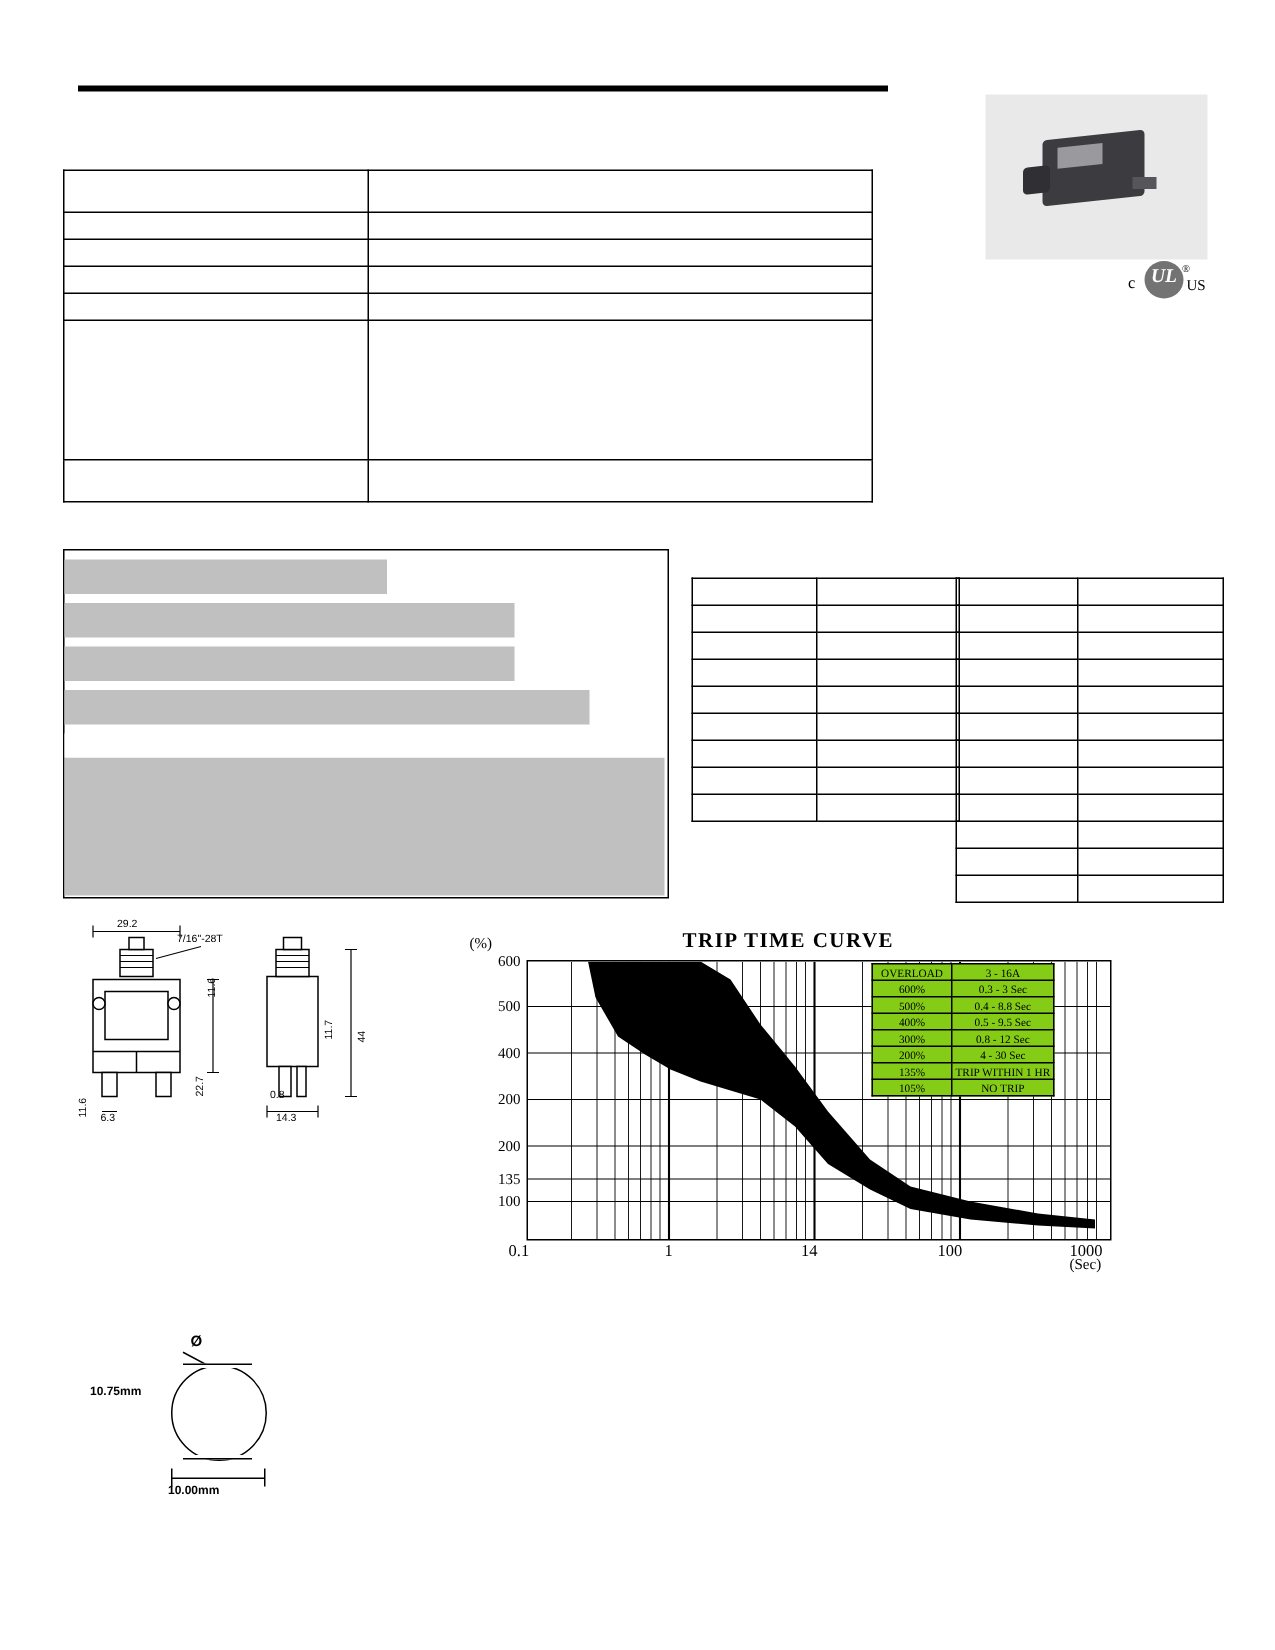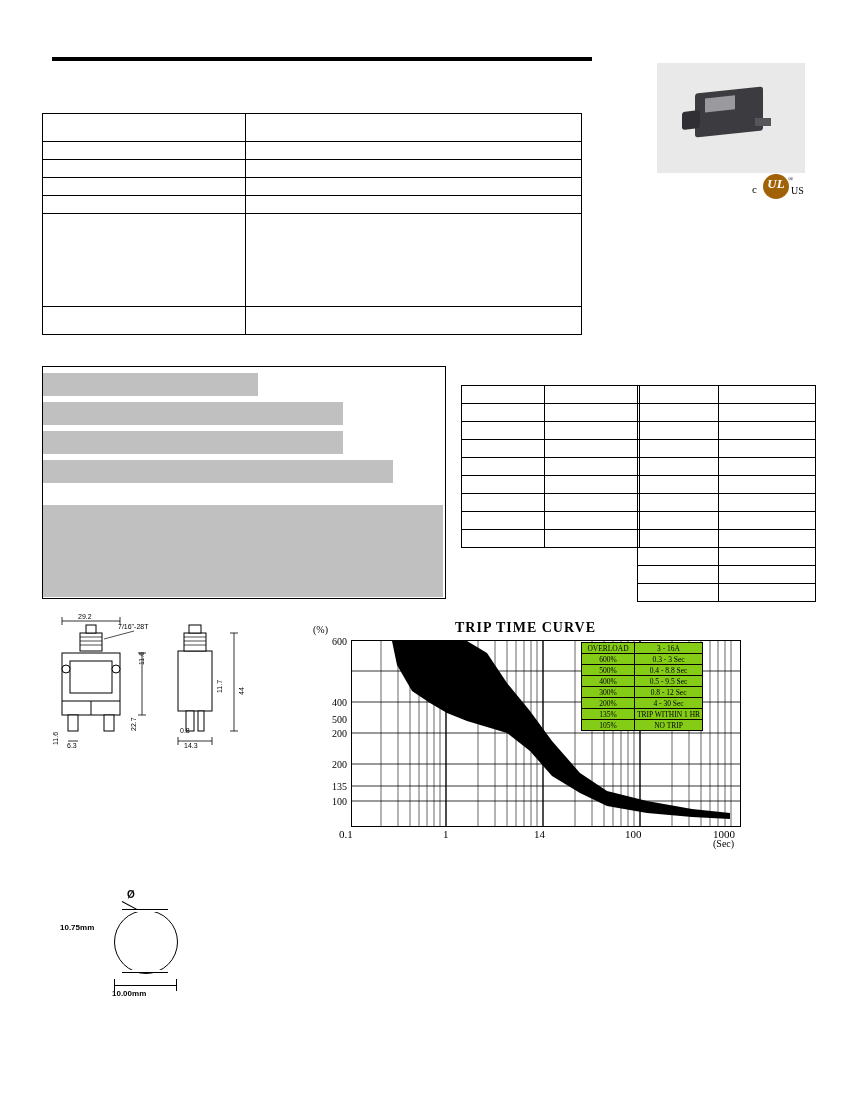--- a/index.html
+++ b/index.html
@@ -108,21 +108,21 @@
     font-size: 11px;
     font-family: "Liberation Serif", serif;
   }
   .ul-circle {
     position: absolute;
     left: 11px;
     top: 0px;
     width: 26px;
     height: 25px;
     border-radius: 50%;
-    background: #a16207;
+    background: #737373;
   }
   .ul-circle span {
     position: absolute;
     left: 0;
     top: 2px;
     width: 26px;
     text-align: center;
     color: #fff;
     font-size: 13px;
     font-style: italic;
@@ -548,21 +548,21 @@
   <div class="dtxt" style="left:142px;top:112px;">0.8</div>
   <div class="dtxt" style="left:146px;top:127px;">14.3</div>
 </div>
 
 <div class="curve-wrap">
   <div class="curve-title">TRIP TIME CURVE</div>
   <div class="curve-ylab">(%)</div>
   <div class="curve-xlab">(Sec)</div>
 
   <div class="ytick" style="top:18px;">600</div>
-  <div class="ytick" style="top:48px;margin-top:48px;">500</div>
+  <div class="ytick" style="top:48px;">500</div>
   <div class="ytick" style="top:79px;">400</div>
   <div class="ytick" style="top:110px;">200</div>
   <div class="ytick" style="top:141px;">200</div>
   <div class="ytick" style="top:163px;">135</div>
   <div class="ytick" style="top:178px;">100</div>
 
   <div class="xtick" style="left:34px;">0.1</div>
   <div class="xtick" style="left:138px;">1</div>
   <div class="xtick" style="left:229px;">14</div>
   <div class="xtick" style="left:320px;">100</div>

